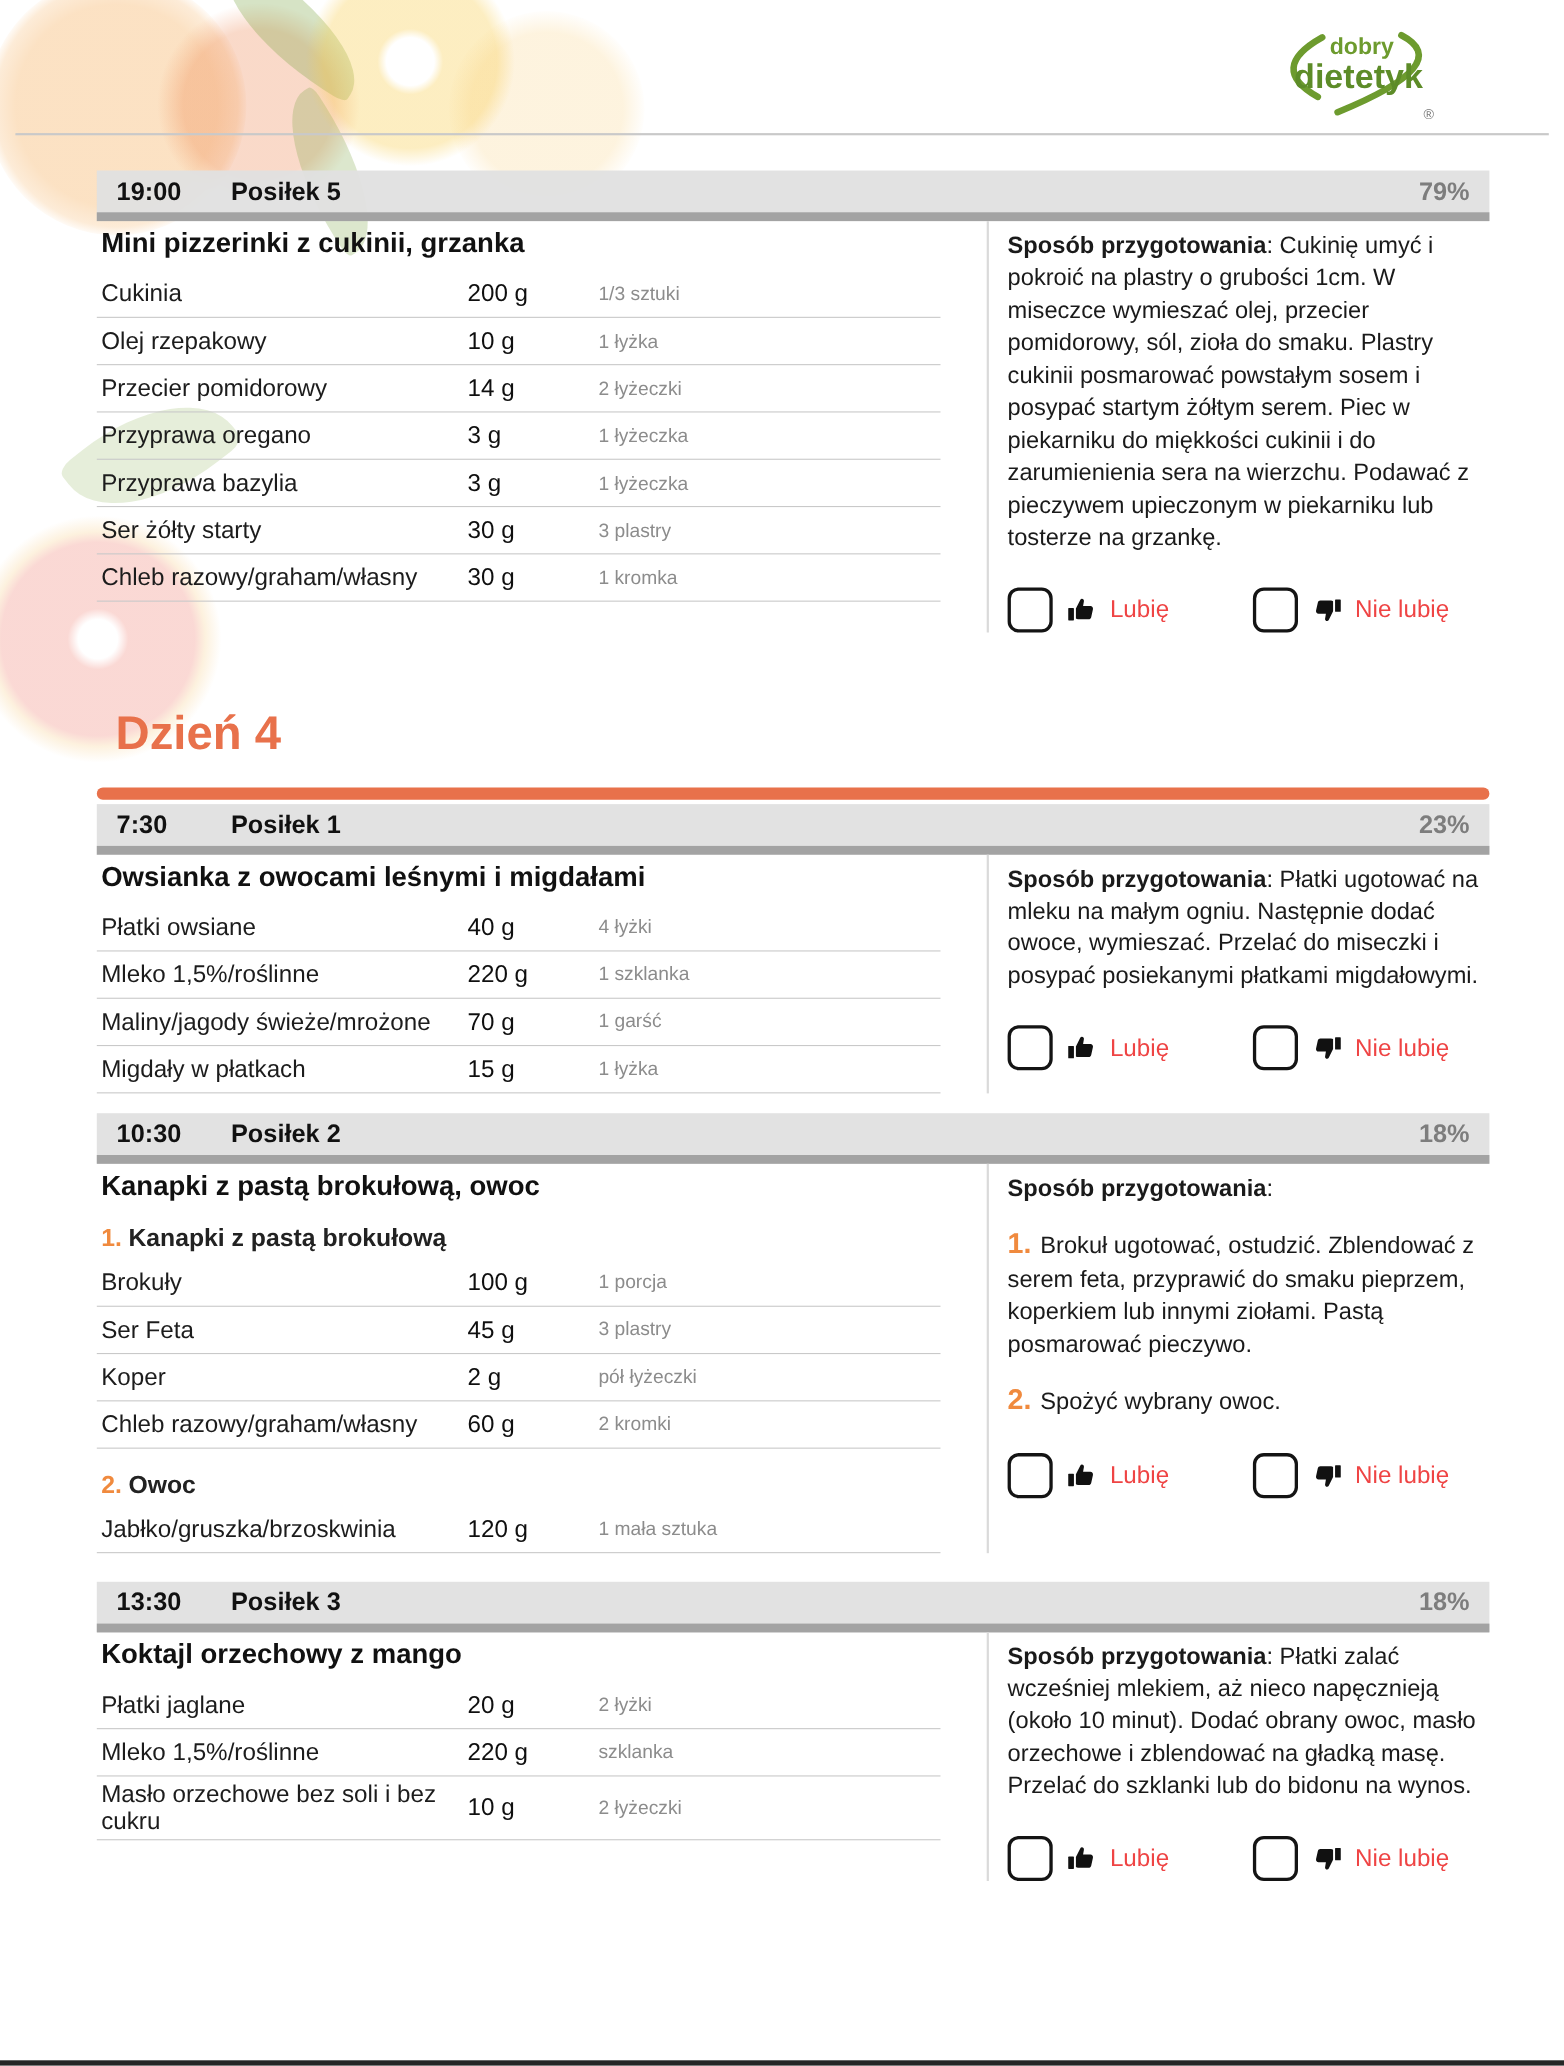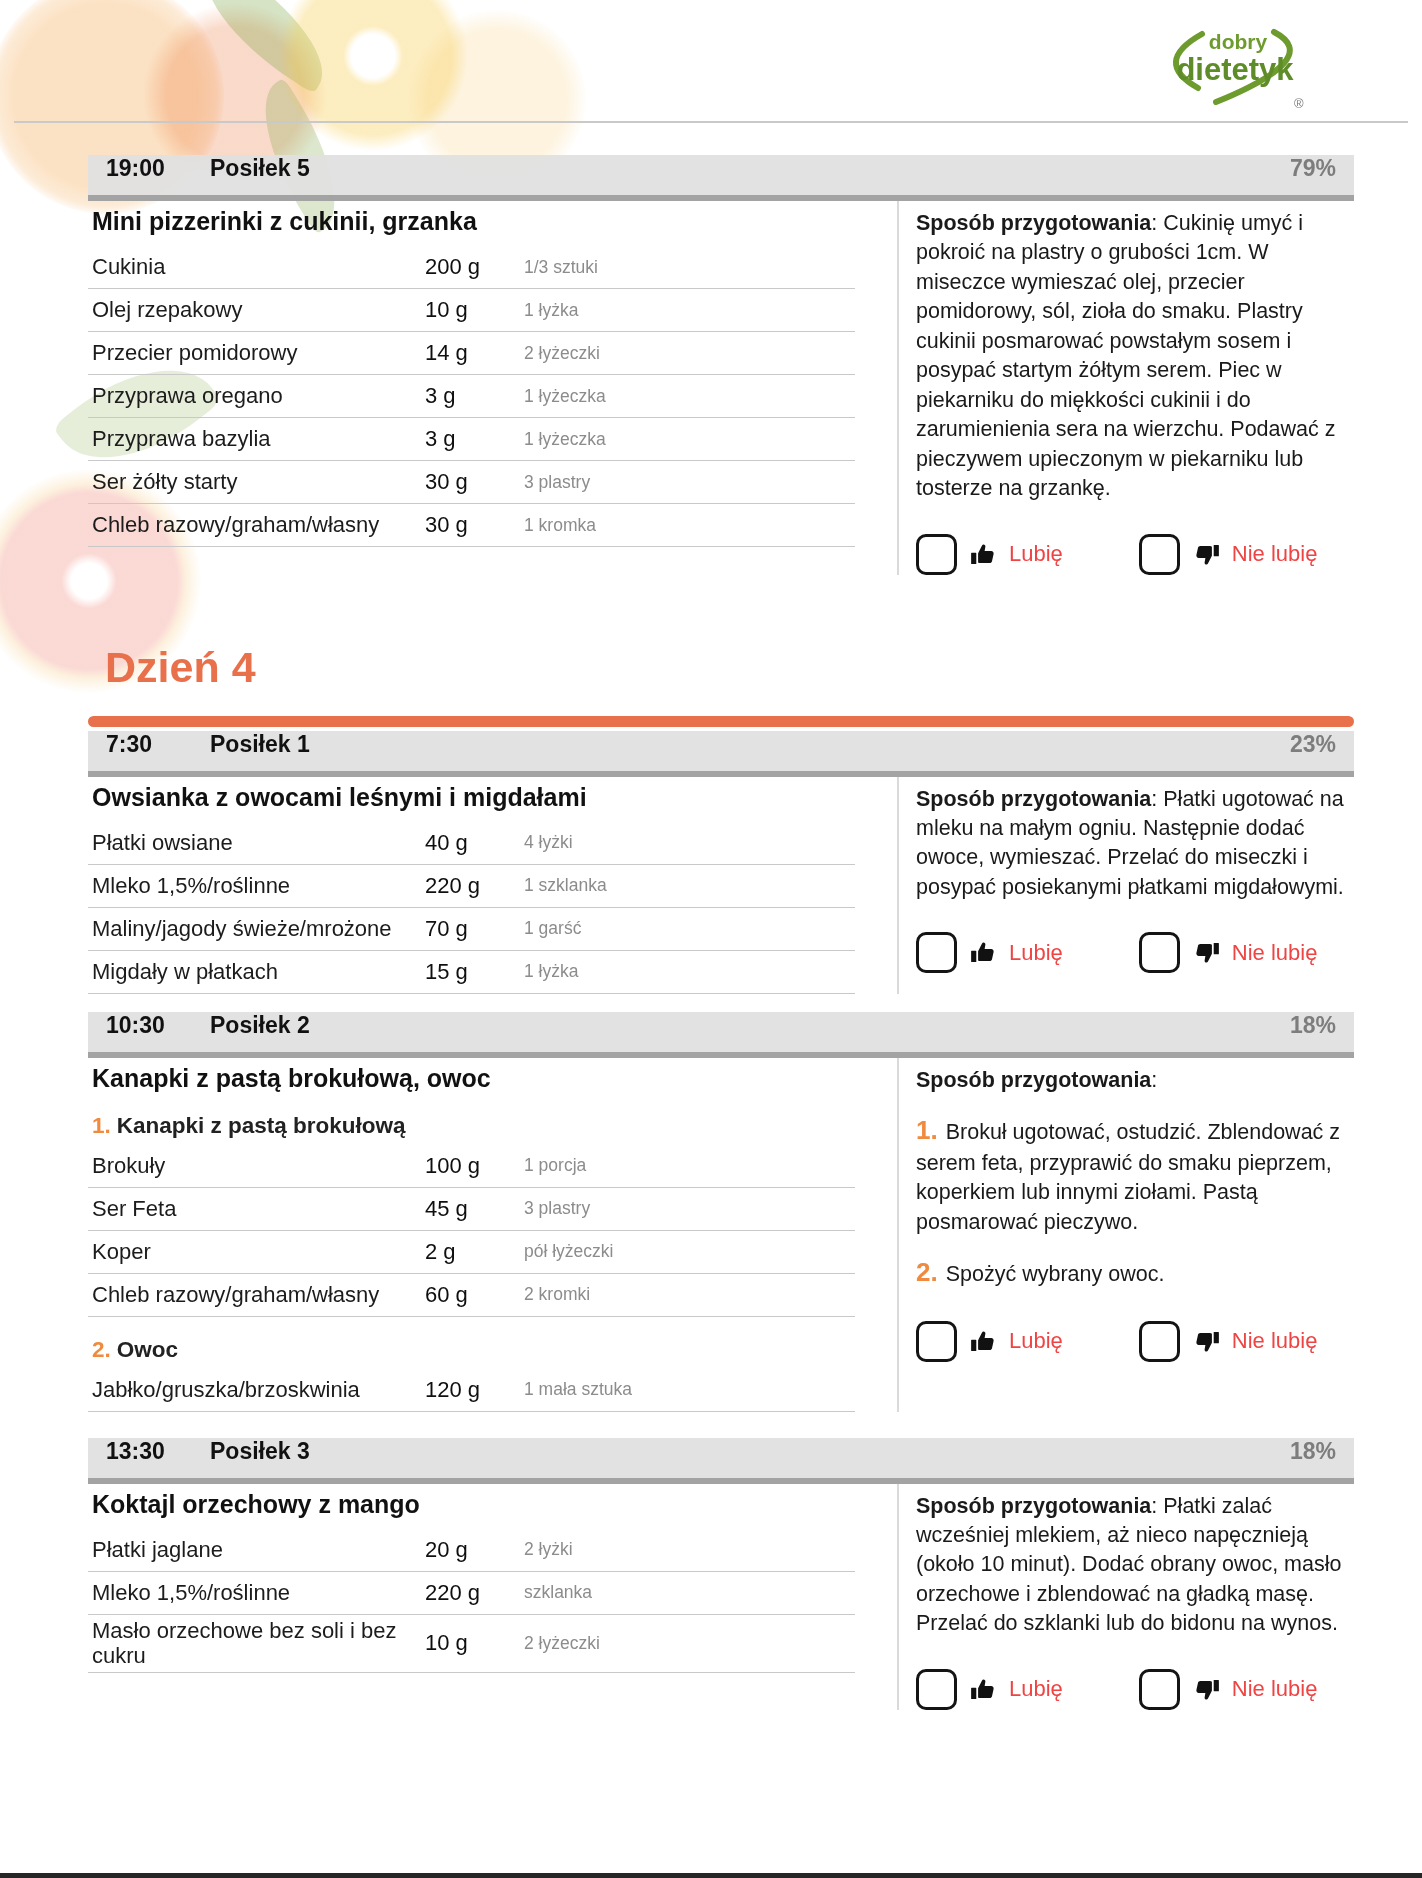--- a/index.html
+++ b/index.html
@@ -27,36 +27,36 @@
   #grapefruit{left:-26px;top:466px;width:230px;height:230px;
     background:radial-gradient(circle,rgba(255,255,255,.65) 0 11%,rgba(241,136,123,.32) 17% 54%,rgba(246,198,118,.24) 60%,rgba(246,198,118,0) 69%);}
   
   .top-rule{position:absolute;left:14px;right:14px;top:121px;height:2px;background:#c9c9c9;z-index:1;}
   .footer-rule{position:absolute;left:0;bottom:0;width:100%;height:5px;background:#262626;z-index:3;}
   
   .logo{position:absolute;left:1162px;top:22px;width:150px;height:92px;z-index:2;}
   
   .page{position:absolute;left:88px;top:155px;width:1266px;z-index:2;}
   .section{margin-bottom:12px;}
-  .sec-header{height:46px;background:rgba(224,224,224,.95);border-bottom:6px solid #a3a3a3;
-    display:flex;align-items:flex-start;padding:0 18px;box-sizing:border-box;}
+  .sec-header{height:46px;background:rgba(224,224,224,.95);border-bottom:8px solid #a3a3a3;
+    display:flex;align-items:center;padding:0 18px;box-sizing:border-box;}
   .sec-time{font-weight:bold;font-size:23px;color:#111;width:104px;}
   .sec-name{font-weight:bold;font-size:23px;color:#111;}
   .sec-percent{margin-left:auto;font-weight:bold;font-size:23px;color:#7d7d7d;}
   .sec-body{display:flex;padding-bottom:14px;}
   .sec-left{width:767px;box-sizing:border-box;}
   .sec-right{width:438px;margin-left:42px;border-left:2px solid #dadada;padding-left:17px;box-sizing:content-box;}
   .meal-title{font-size:25px;font-weight:bold;color:#111;margin:6px 0 10px 4px;}
   .group-head{font-size:22.5px;font-weight:bold;color:#222;margin:20px 0 6px 4px;}
   .group-head .num{color:#f08a3e;margin-right:6px;}
   .ing-table{margin-top:4px;}
   .ing-row{display:flex;align-items:center;min-height:36px;border-bottom:1px solid #c9c9c9;padding:3px 0 3px 4px;}
   .ing-name{width:333px;font-size:22px;color:#1c1c1c;line-height:1.18;}
   .ing-amt{width:99px;font-size:22px;color:#0f0f0f;}
-  .ing-por{flex:1;font-size:17.5px;color:#8c8c8c;}
+  .ing-por{flex:1;font-size:17.5px;color:#8c8c8c;margin-left:20px;}
   .prep{font-size:21.5px;line-height:1.37;color:#1a1a1a;margin-top:8px;}
   .prep .bold{font-weight:bold;}
   .step{font-size:21.5px;line-height:1.37;color:#1a1a1a;margin-top:18px;}
   .step .num{color:#f08a3e;font-weight:bold;font-size:26px;margin-right:8px;}
   .like-row{display:flex;align-items:center;margin-top:30px;}
   .like-group{display:flex;align-items:center;}
   .like-group + .like-group{margin-left:76px;}
   .checkbox{width:35px;height:35px;border:3px solid #141414;border-radius:10px;background:#fff;flex:0 0 auto;}
   .thumb{width:27px;height:27px;margin-left:13px;fill:#111;flex:0 0 auto;}
   .thumb.down{transform:rotate(180deg);}

